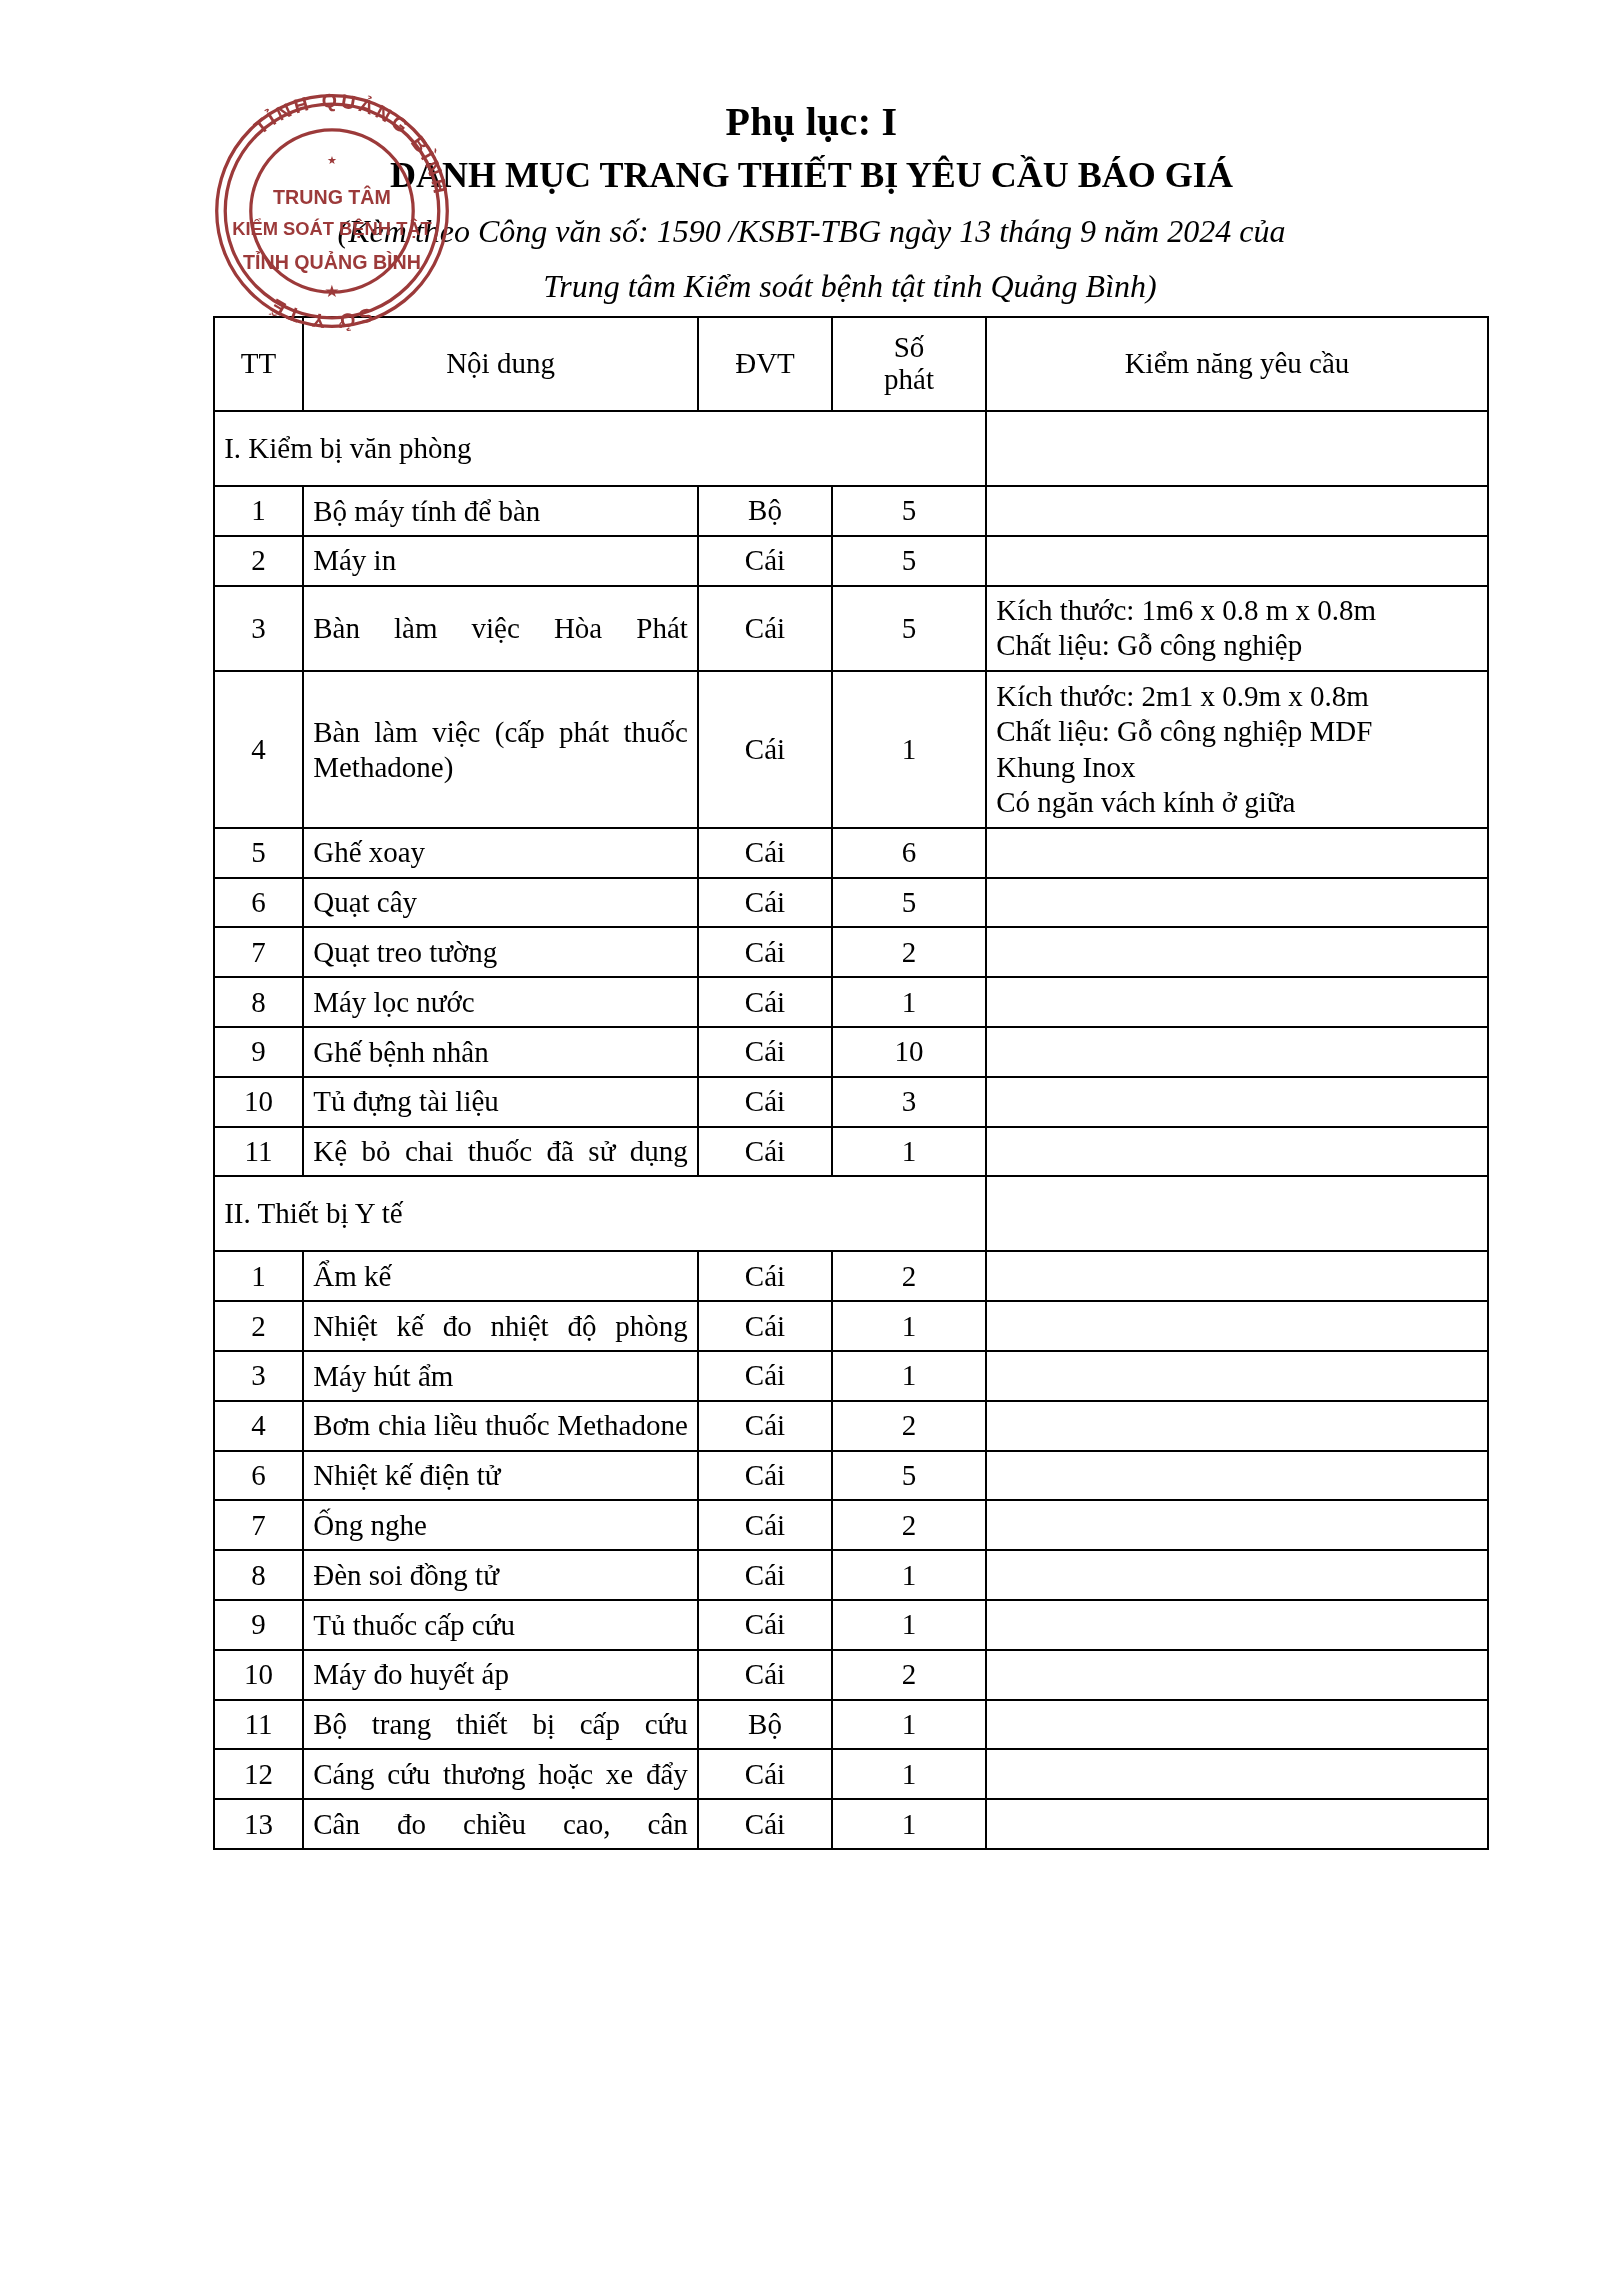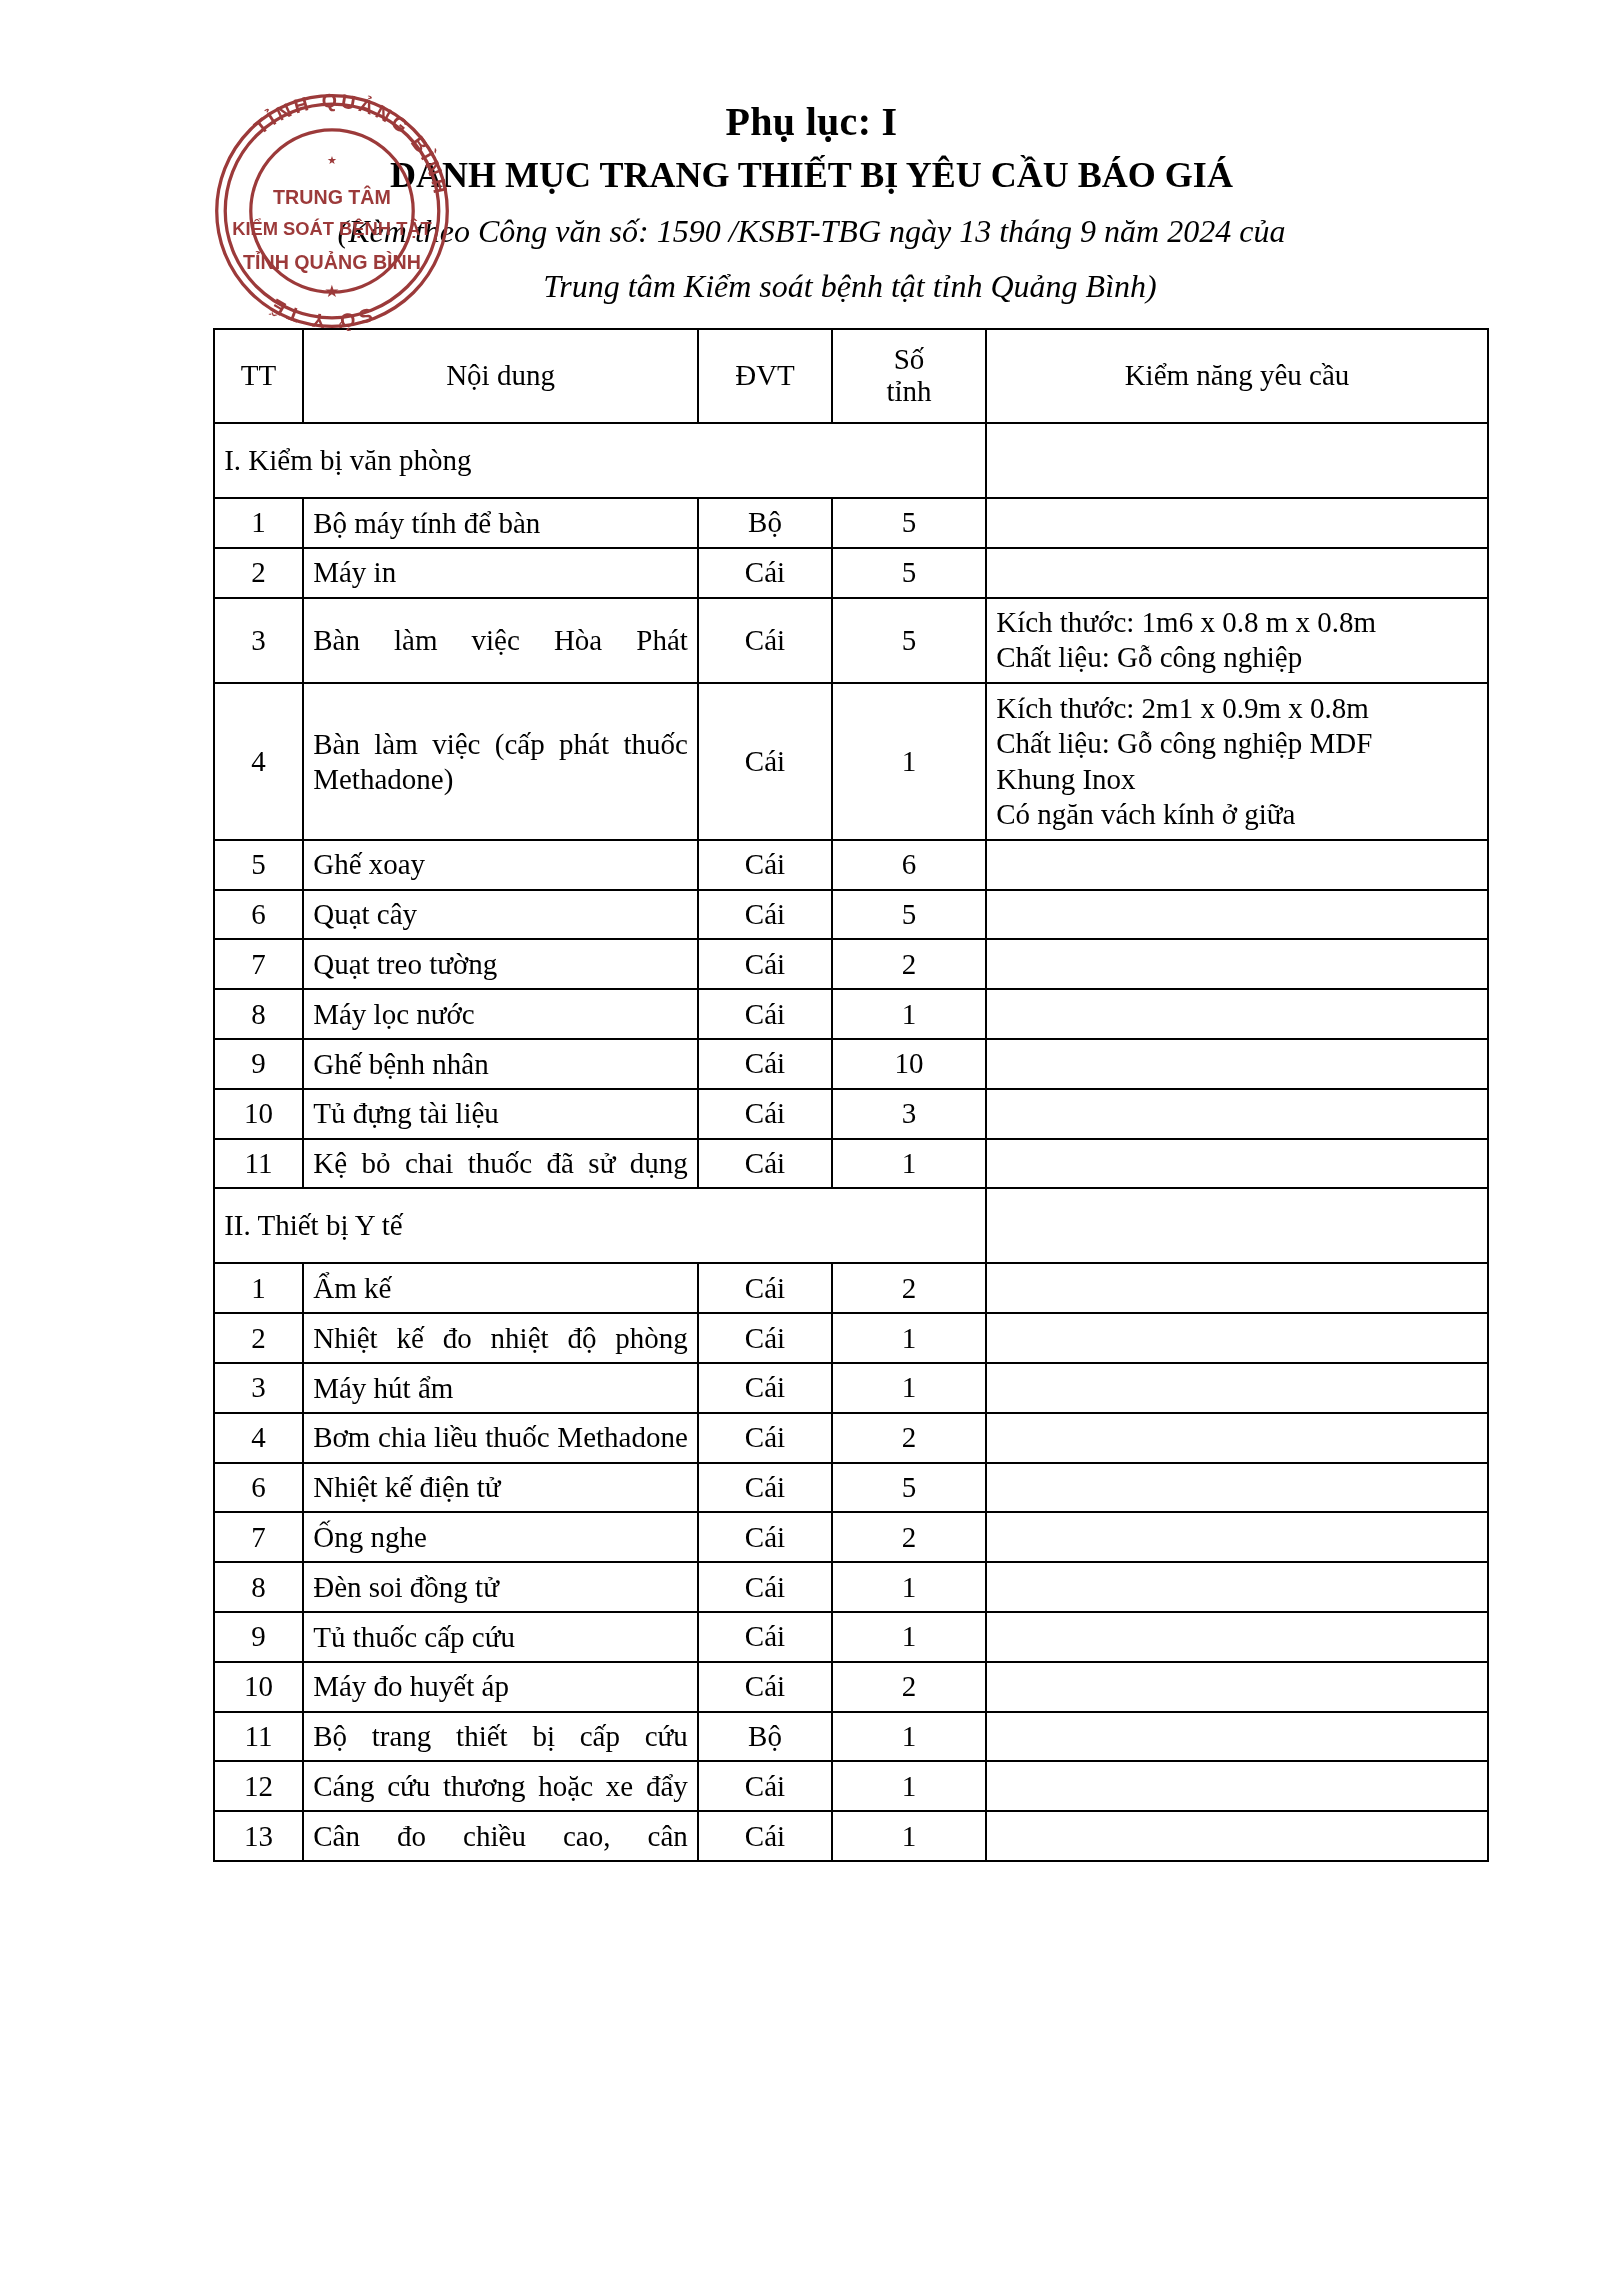--- a/index.html
+++ b/index.html
@@ -75,21 +75,21 @@
     height: 262px;
     z-index: 5;
     pointer-events: none;
   }
   .seal svg { display: block; width: 262px; height: 262px; }
 
   
   .tbl-wrap {
     position: absolute;
     left: 213px;
-    top: 328px;
+    top: 316px;
     width: 1274px;
   }
   table.equip {
     border-collapse: collapse;
     table-layout: fixed;
     width: 1274px;
     font-size: 29px;
   }
   table.equip td, table.equip th {
     border: 2px solid #000;
@@ -171,21 +171,21 @@
           <col class="c-sl">
           <col class="c-tn">
       </colgroup>
       <thead>
         <tr>
           <th>TT</th>
           <th>Nội dung</th>
           <th>ĐVT</th>
           <th>
             <div>Số</div>
-            <div>tỉnh</div>
+            <div>phát</div>
           </th>
           <th>Kiểm năng yêu cầu</th>
         </tr>
       </thead>
       <tbody id="tbody-equip">
           <tr class="sec-row">
             <td colspan="4">I. Kiểm bị văn phòng</td>
             <td></td>
           </tr>
           <tr>

